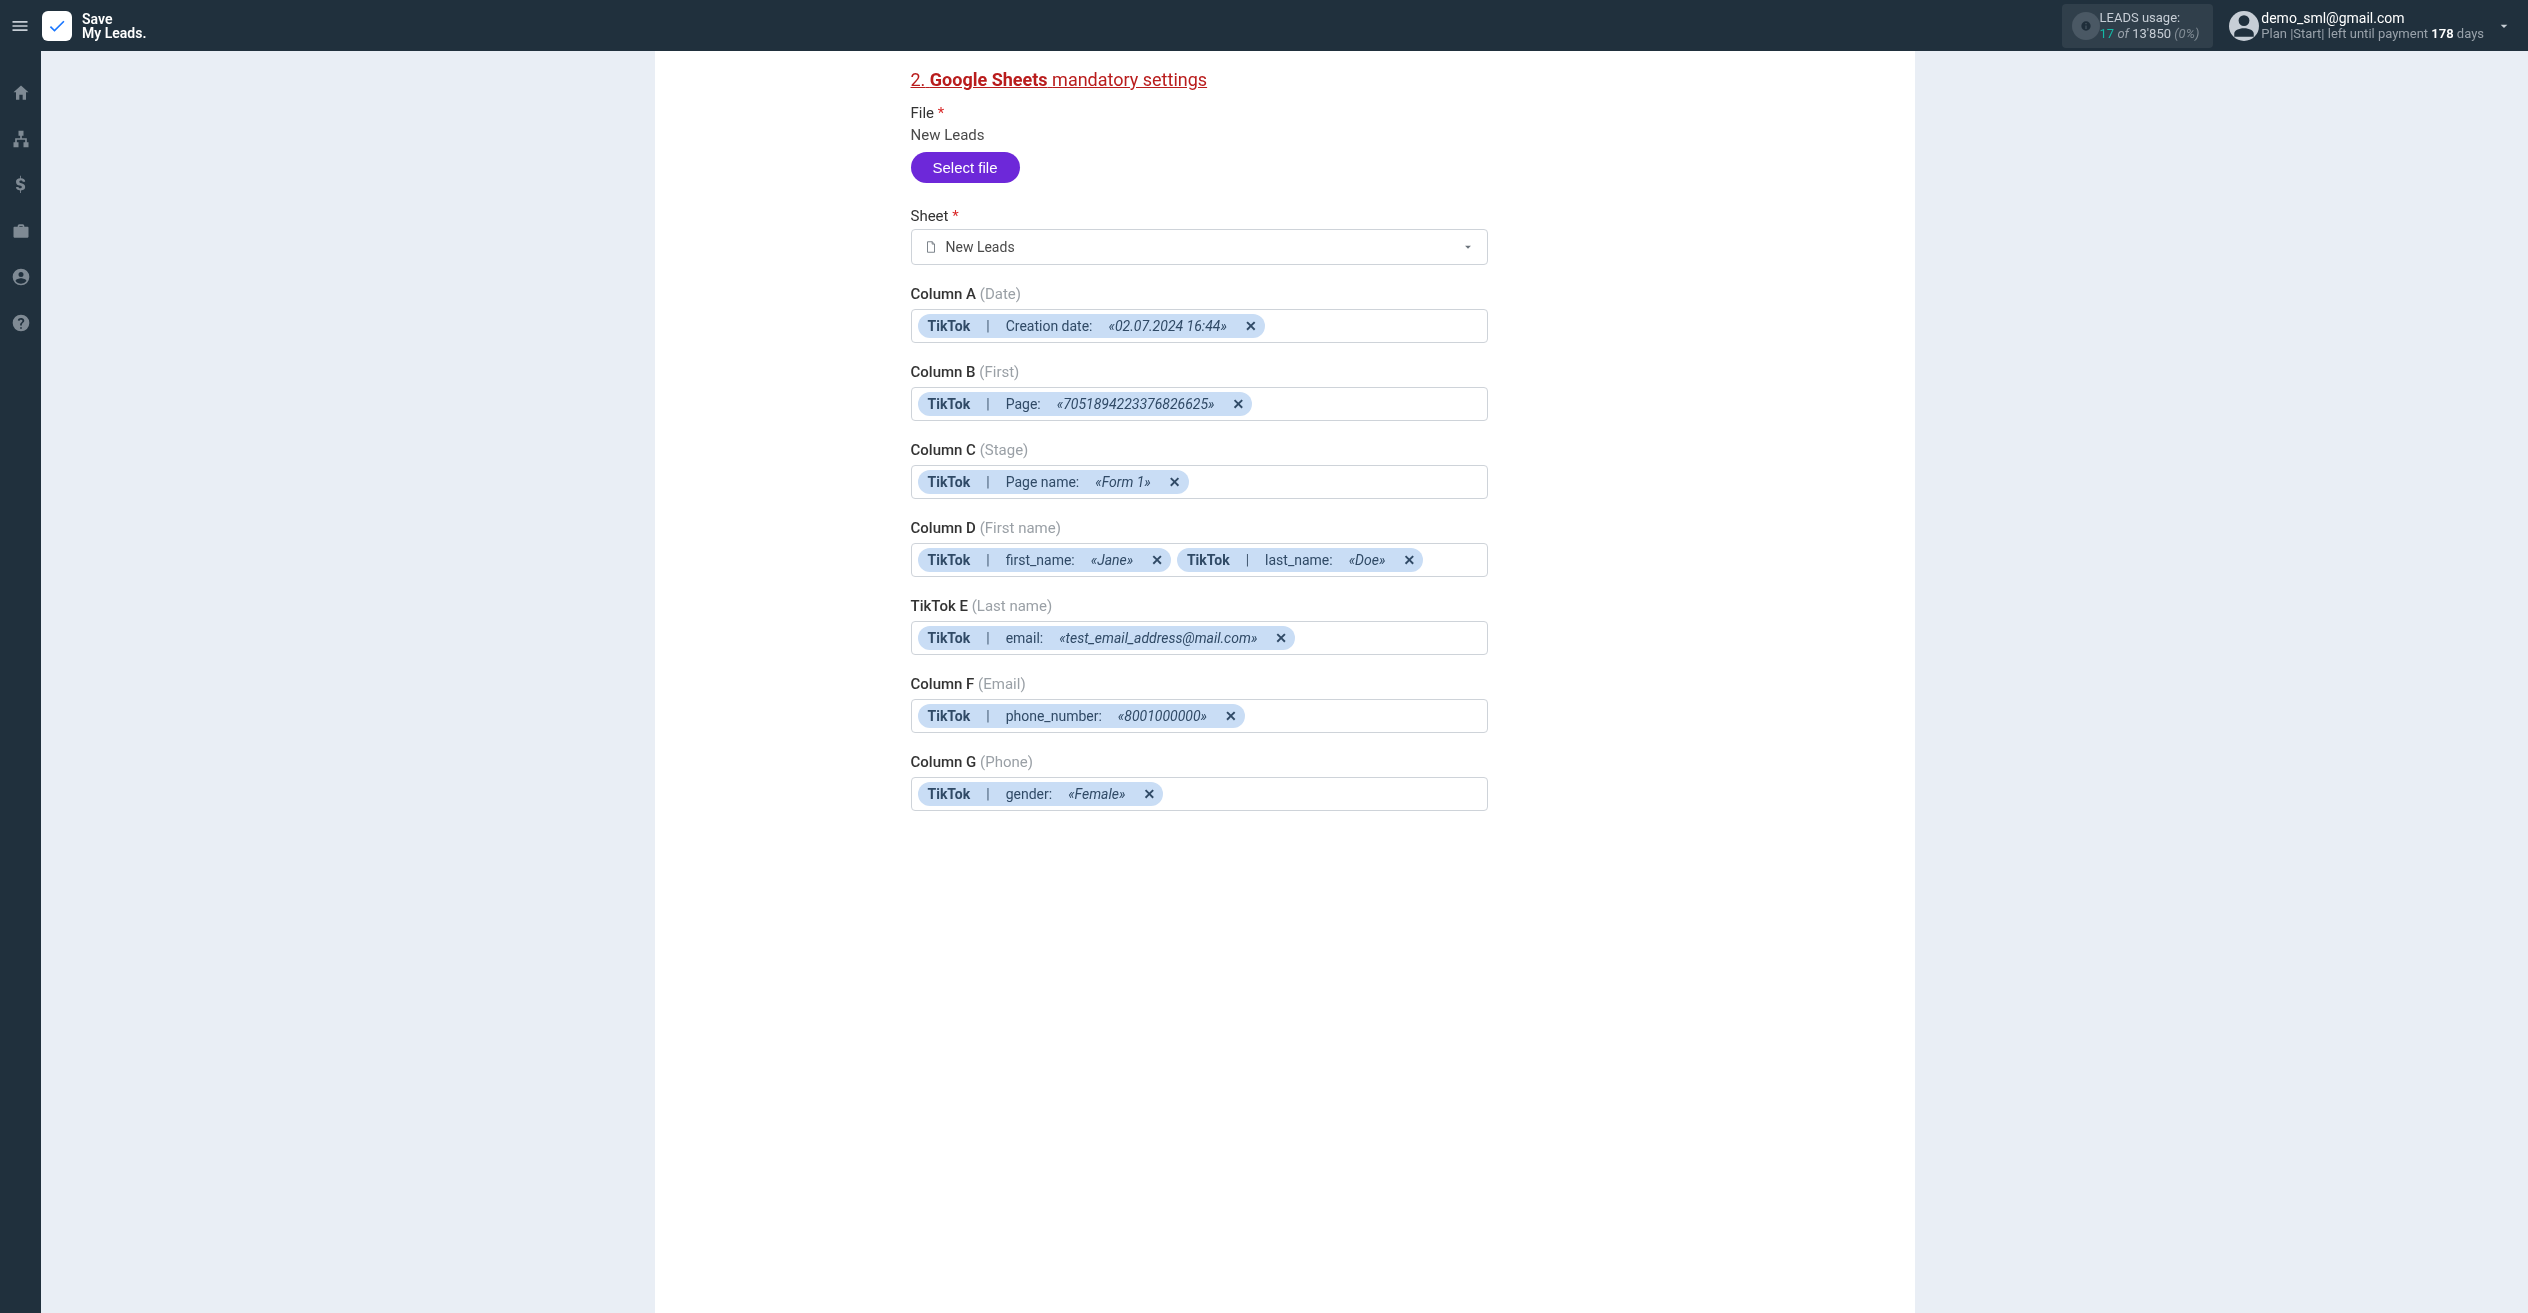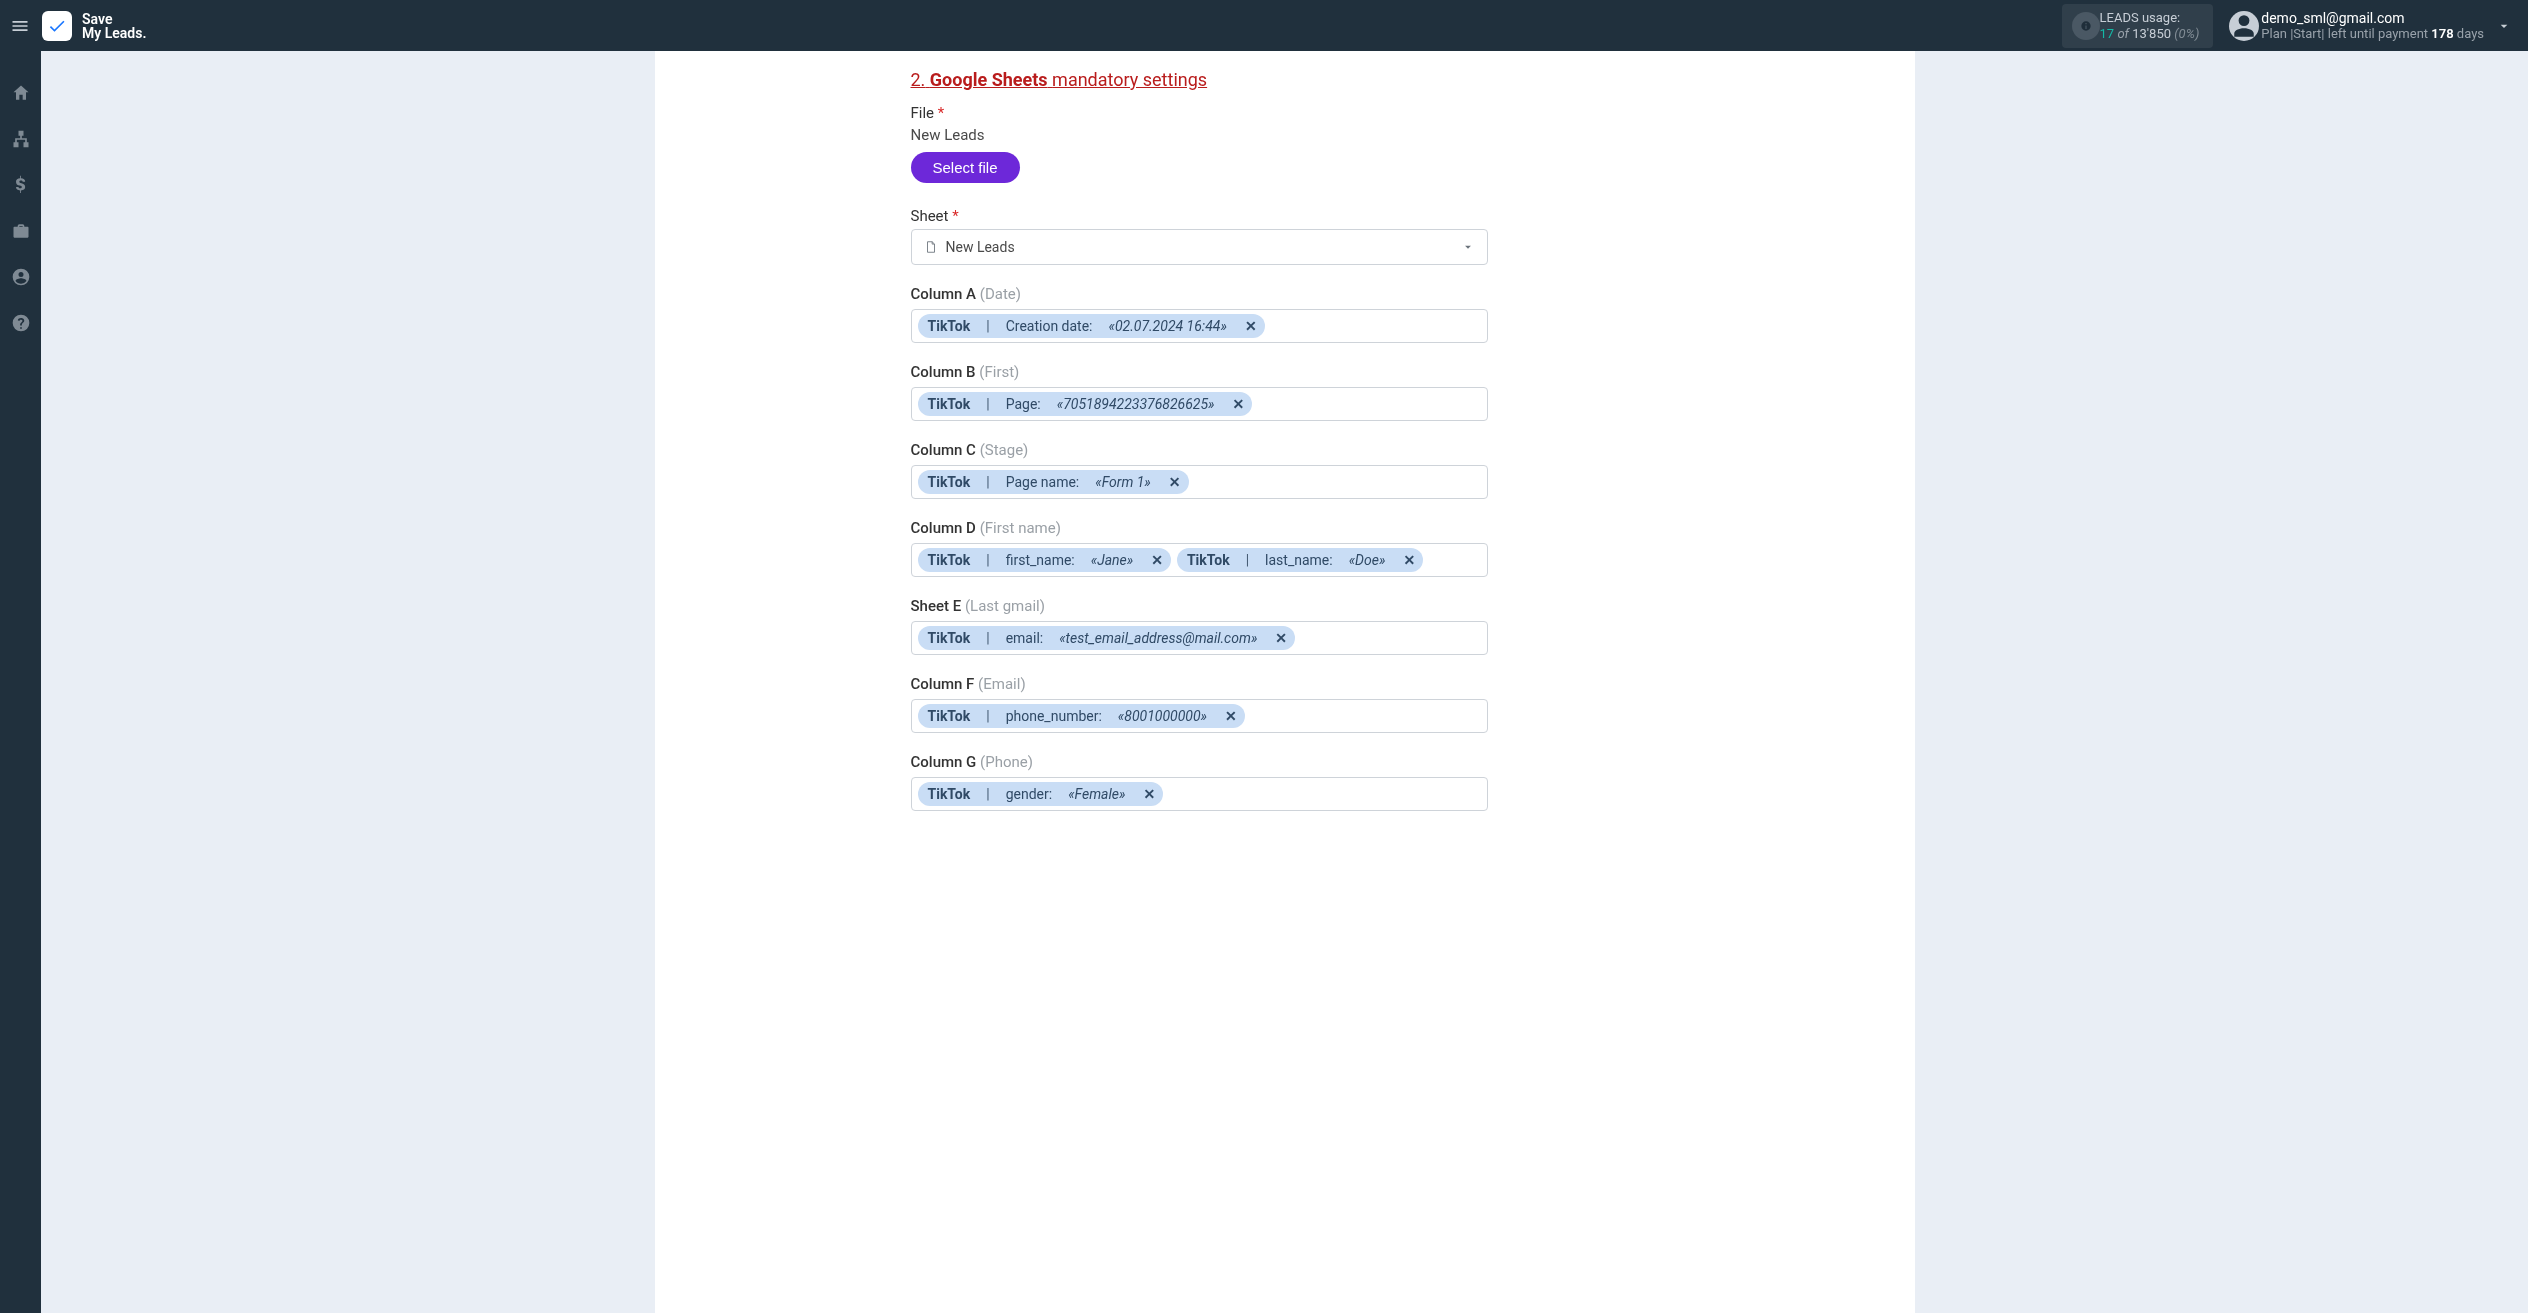--- a/index.html
+++ b/index.html
@@ -253,21 +253,21 @@
                 <span class="tag">
                   <span class="src">TikTok</span>
                   <span class="sep"> | </span>
                   <span class="field">last_name: </span>
                   <span class="val">«Doe»</span>
                   <span class="rm"> ✕</span>
                 </span>
               </div>
             </div>
             <div class="field-group">
-              <div class="col-label"><span class="main">Sheet E </span><span class="hint">(Last gmail)</span></div>
+              <div class="col-label"><span class="main">TikTok E </span><span class="hint">(Last name)</span></div>
               <div class="tag-input">
                 <span class="tag">
                   <span class="src">TikTok</span>
                   <span class="sep"> | </span>
                   <span class="field">email: </span>
                   <span class="val">«test_email_address@mail.com»</span>
                   <span class="rm"> ✕</span>
                 </span>
               </div>
             </div>

